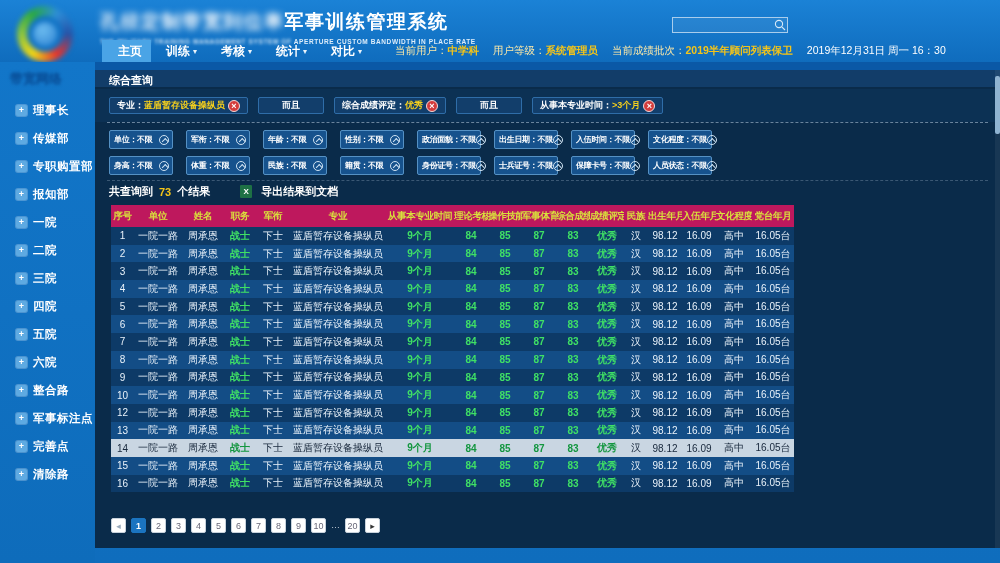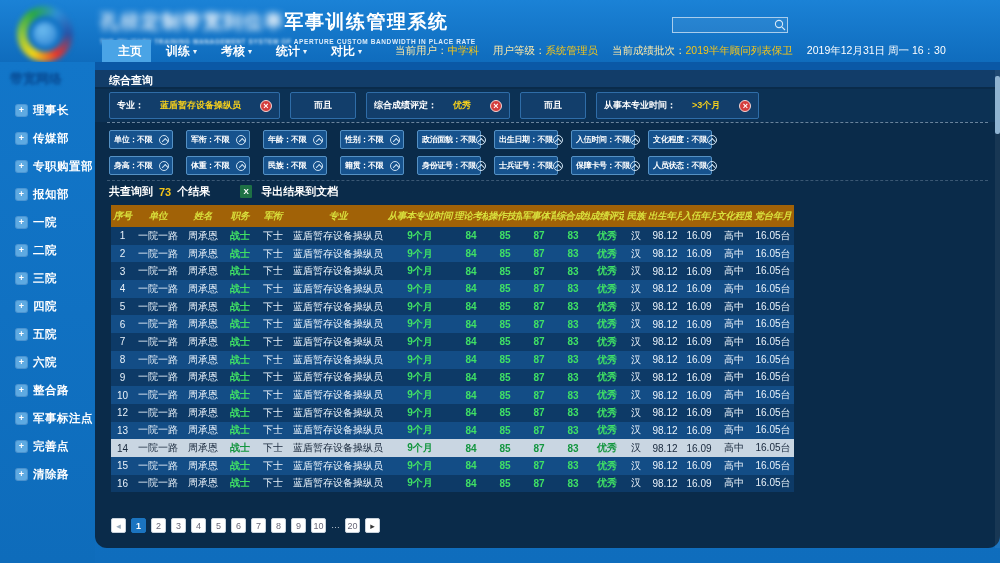--- a/index.html
+++ b/index.html
@@ -25,37 +25,37 @@
   
   .navbar{position:absolute;left:95px;top:40px;right:0;height:22px;display:flex;align-items:stretch;}
   .tabs{display:flex;margin-left:7px;}
   .tab{padding:0 9px;display:flex;align-items:center;gap:3px;color:#fff;font-size:12px;font-weight:bold;cursor:pointer;margin-right:6px;}
   .tab.active{background:#4aa4e6;padding-left:16px;}
   .tab .caret{font-size:8px;color:#eaf4fc;}
   .nav-notch{position:absolute;left:102px;top:62px;width:31px;height:8px;background:#4aa4e6;}
   .userbar{position:absolute;left:300px;top:4px;display:flex;gap:0;font-size:10.5px;white-space:nowrap;align-items:center;}
   .userbar .pair{margin-right:14px;}
   .userbar .lbl{color:#fde9a8;}
-  .userbar .val{color:#f5c518;}
+  .userbar .val{color:#f5c518;font-weight:bold;}
   .userbar .dt{color:#fff;margin-right:10px;}
 
   
   .sidebar{position:absolute;left:0;top:62px;width:95px;bottom:0;background:linear-gradient(180deg,#1276c9,#0e6cbb);}
   .side-title{margin:8px 0 8px 10px;font-size:13px;font-weight:bold;color:#084a92;filter:blur(1.4px);}
   .side-item{display:flex;align-items:center;height:28px;padding-left:16px;cursor:pointer;color:#fff;}
   .side-item .plus{width:11px;height:11px;flex:0 0 11px;background:#5eaae2;border-radius:2px;color:#fff;font-size:9px;line-height:10px;text-align:center;font-weight:bold;margin-right:6px;box-shadow:0 0 0 1px rgba(255,255,255,.25);}
   .side-item .slabel{font-size:11.5px;font-weight:bold;letter-spacing:.5px;}
 
   
   .strip{position:absolute;left:95px;top:62px;right:0;height:8px;background:#0a58a6;}
-  .panel{position:absolute;left:95px;top:70px;width:905px;height:478px;background:#0a2b4a;border-radius:12px;}
+  .panel{position:absolute;left:95px;top:70px;width:905px;height:478px;background:#0a2b4a;}
   .querytab-bar{position:absolute;left:0;top:0;right:0;height:18px;background:#123d69;border-bottom:1px solid #0a2b4a;}
   .querytab{position:absolute;left:14px;top:3px;font-size:11px;font-weight:bold;color:#fff;cursor:pointer;}
   .chips-bar{position:absolute;left:0;top:19px;right:0;height:33px;background:#0c3154;display:flex;align-items:center;padding-left:14px;gap:10px;}
-  .chip{height:27px;display:flex;align-items:center;background:#123e6b;border:1px solid #2f6da8;border-radius:2px;padding:0 7px;font-size:9px;color:#fff;font-weight:bold;cursor:pointer;gap:16px;}
+  .chip{height:17px;display:flex;align-items:center;background:#123e6b;border:1px solid #2f6da8;border-radius:2px;padding:0 7px;font-size:9px;color:#fff;font-weight:bold;cursor:pointer;gap:0;}
   .chip .val{color:#f5d01c;}
   .chip .close{width:12px;height:12px;border-radius:50%;background:#d43c3c;border:1px solid #f3d7d7;color:#fff;font-size:9px;line-height:10px;text-align:center;margin-left:3px;cursor:pointer;}
   .chip.and{padding:0 23px;}
   .dash1{position:absolute;left:12px;right:12px;top:52px;border-bottom:1px dashed rgba(185,205,225,.55);}
   .dash2{position:absolute;left:12px;right:12px;top:110px;border-bottom:1px dashed rgba(185,205,225,.28);}
 
   
   .frow{position:absolute;left:14px;display:flex;gap:13px;}
   #frow1{top:60px;} #frow2{top:86px;}
   .fbtn{width:64px;height:19px;background:#16528d;border:1px solid #5591c4;border-radius:2px;display:flex;align-items:center;justify-content:space-between;padding:0 3px 0 4px;cursor:pointer;}
@@ -64,21 +64,21 @@
   .circ::before{content:"";position:absolute;left:2.5px;top:3.5px;width:3.5px;height:3.5px;border-left:1px solid #cfe2f2;border-top:1px solid #cfe2f2;transform:rotate(45deg);}
 
   
   .results{position:absolute;left:14px;top:114px;height:15px;display:flex;align-items:center;font-size:11px;color:#fff;font-weight:bold;gap:4px;}
   .results .count{color:#f5c518;padding:0 2px;}
   .results .xls{width:12px;height:13px;background:#1e7145;border-radius:1px;color:#fff;font-size:8px;font-weight:bold;text-align:center;line-height:13px;margin-left:26px;margin-right:5px;cursor:pointer;}
   .results .explbl{cursor:pointer;}
 
   
   table.grid{position:absolute;left:16px;top:135px;width:683px;table-layout:fixed;border-collapse:collapse;}
-  .grid th{height:22px;background:#a16207;color:#d9e03c;font-size:9.5px;font-weight:bold;white-space:nowrap;overflow:hidden;letter-spacing:-.3px;font-style:italic;}
+  .grid th{height:22px;background:#be185d;color:#d9e03c;font-size:9.5px;font-weight:bold;white-space:nowrap;overflow:hidden;letter-spacing:-.3px;}
   .grid td{height:17.7px;font-size:10px;color:#e9f2fa;text-align:center;white-space:nowrap;overflow:hidden;}
   .grid tr:nth-child(odd) td{background:#0d3a67;}
   .grid tr:nth-child(even) td{background:#134d86;}
   .grid td.g{color:#3fe065;font-weight:bold;}
   .grid tr.hl td{background:#c9d6e2;color:#17273b;}
   .grid tr.hl td.g{color:#13963f;}
   .grid tr{cursor:pointer;}
 
   
   .pager{position:absolute;left:16px;top:448px;display:flex;gap:5px;align-items:center;}

